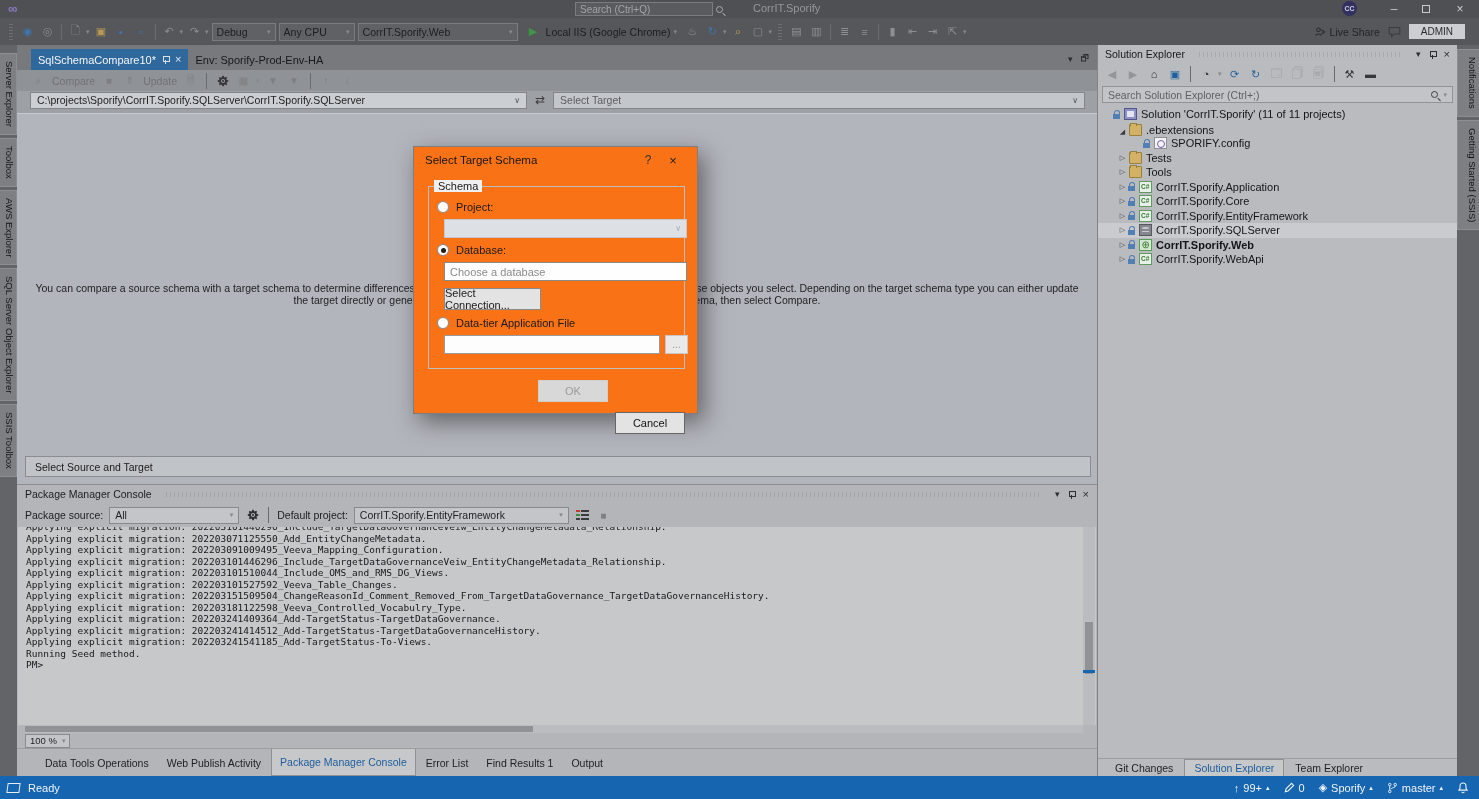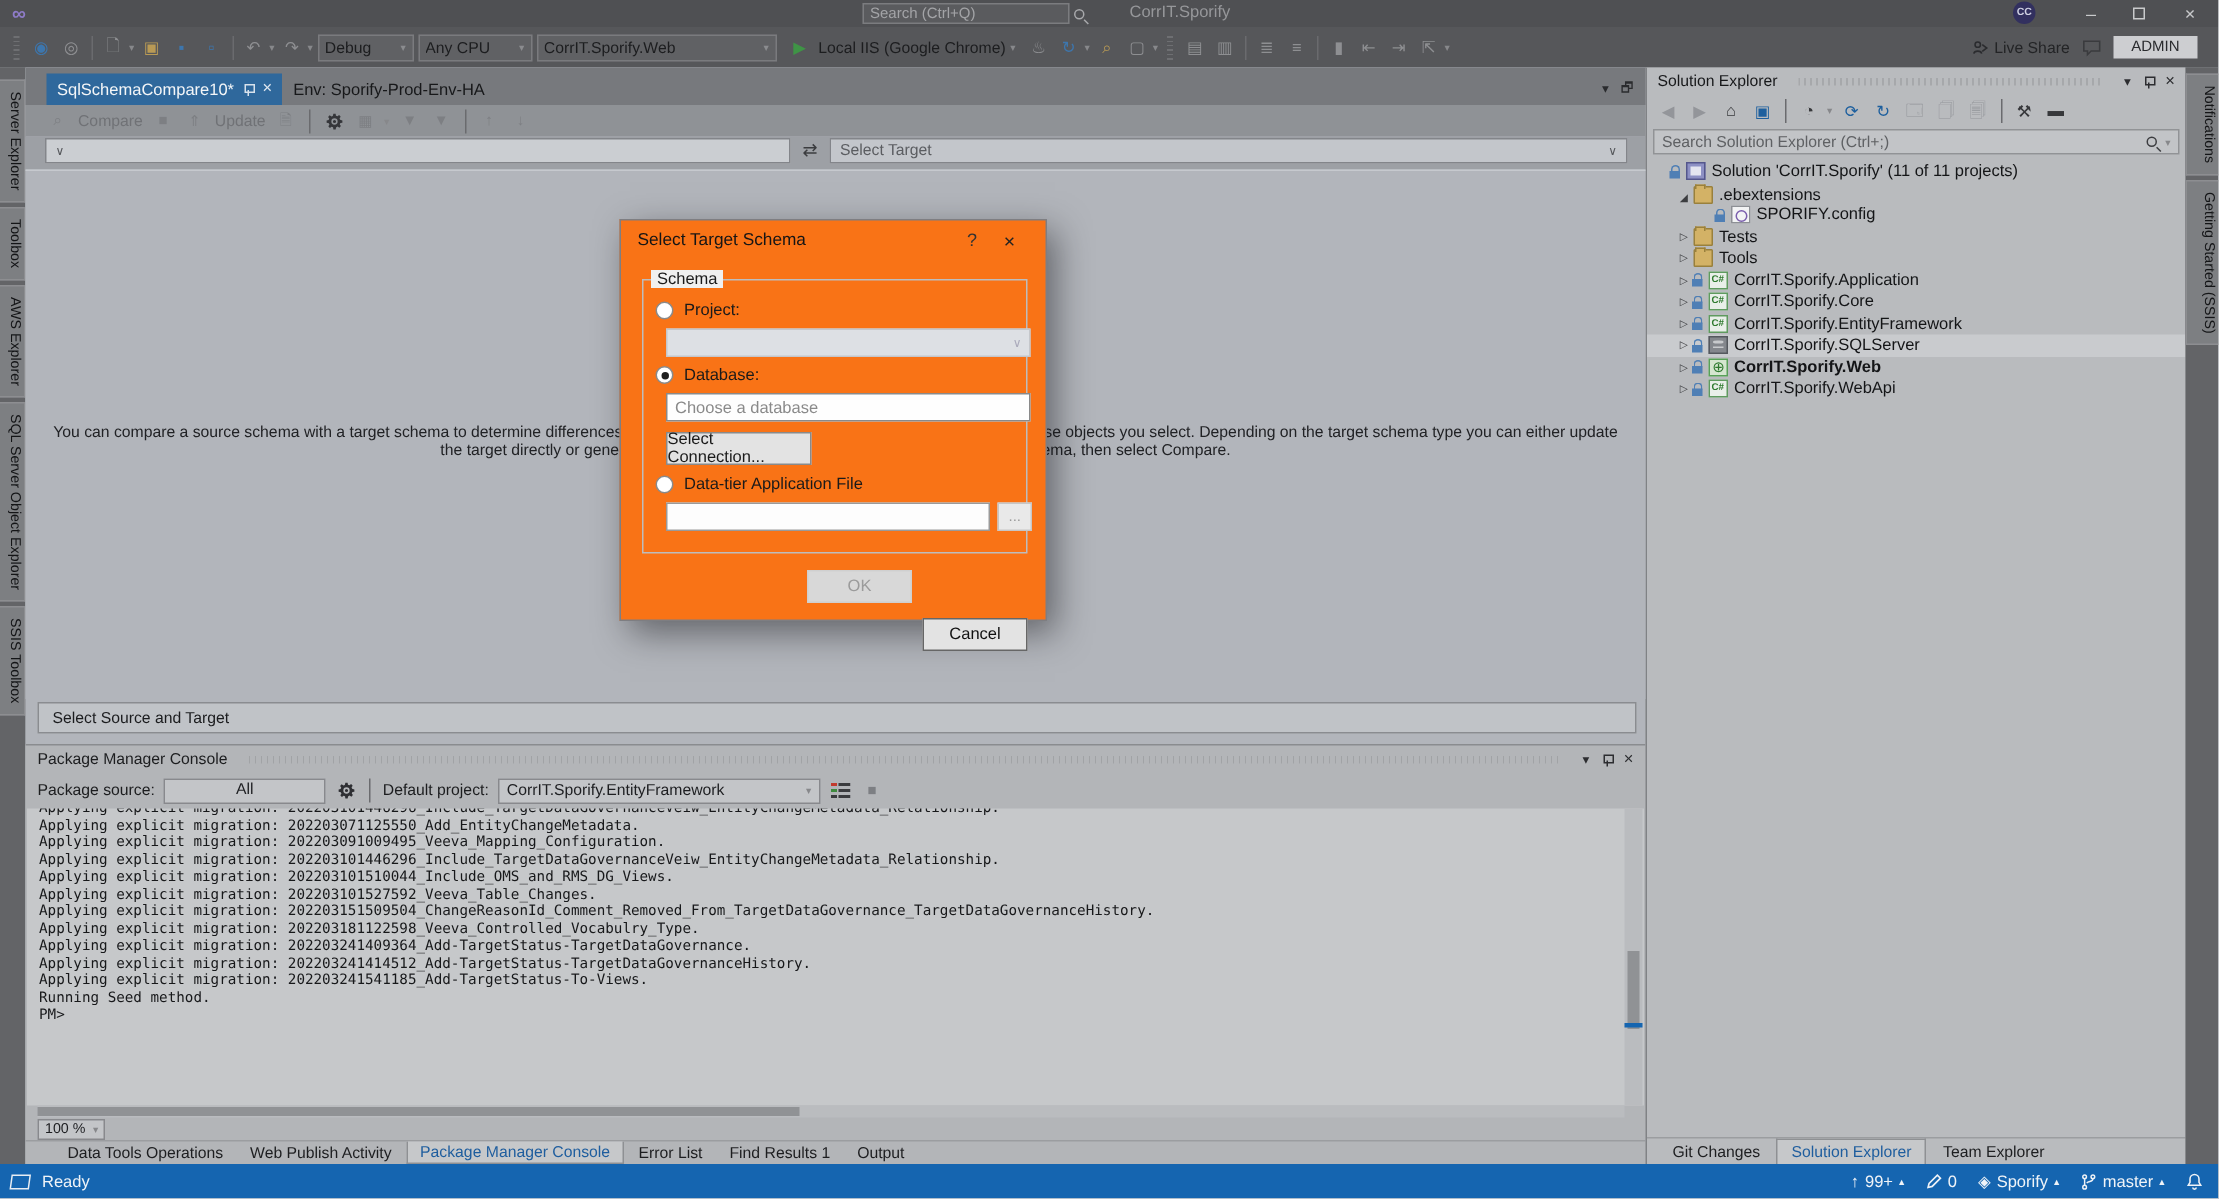--- a/index.html
+++ b/index.html
@@ -78,33 +78,33 @@
   #selectbar .inner { height:21px; background:#c0c3c7; border:1px solid #8a8c90; display:flex; align-items:center; font-size:10.5px; color:#1b1c1e; padding:0 9px; }
 
   
   #pmc { height:264px; background:#b3b5b8; border-top:1px solid #8a8c8f; display:flex; flex-direction:column; flex:none; }
   #pmc-header { height:18px; display:flex; align-items:center; padding:0 8px; font-size:10.5px; color:#1c1d1f; gap:8px; }
   .drag-dots { flex:1; height:5px; margin:0 6px; background:repeating-linear-gradient(90deg, rgba(0,0,0,.10) 0 1px, transparent 1px 4px); }
   .hdr-ico { font-size:9px; color:#2c2d30; display:flex; align-items:center;}
   .pin-dark::before{ border-color:#2c2d30; } .pin-dark::after{ background:#2c2d30; }
   #pmc-toolbar { height:24px; display:flex; align-items:center; padding:0 8px; gap:6px; font-size:10.5px; color:#1c1d1f; flex:none; }
   .pmc-combo { height:17px; border:1px solid #88898d; background:#c3c5c8; display:flex; align-items:center; font-size:10.5px; color:#1d1e21; padding:0 5px; gap:5px; }
-  #ps-combo { width:108px;flex-direction:column; } #dp-combo { width:215px; }
+  #ps-combo { width:130px; } #dp-combo { width:215px; }
   #console-wrap { flex:1; position:relative; background:#c6c8ca; margin:0 1px; overflow:hidden; }
   #console { position:absolute; left:8px; top:0; right:16px; bottom:0; overflow:hidden; font-family:"DejaVu Sans Mono", monospace; font-size:9.5px; line-height:11.5px; color:#17181a; white-space:nowrap; }
   .cline.clip { margin-top:-6px; }
   #vscroll { position:absolute; right:1px; top:0; bottom:0; width:12px; background:#babcbf; }
   #vscroll .thumb { position:absolute; left:2px; width:8px; top:48%; height:26%; background:#909295; }
   #vscroll .mark { position:absolute; left:0; width:12px; height:3px; top:72%; background:#1565b0; }
   #hscroll { height:8px; margin:0 14px 0 8px; background:#babcbf; position:relative; flex:none; }
   #hscroll .thumb { position:absolute; left:0; top:1px; height:6px; width:48%; background:#909295; }
   #zoomrow { height:15px; display:flex; align-items:center; padding-left:8px; flex:none; }
   #zoombox { height:14px; background:#c3c5c8; border:1px solid #88898d; font-size:9.5px; color:#1d1e21; display:flex; align-items:center; gap:6px; padding:0 4px; }
 
-  #bottom-tabs { height:16px; background:#b3b5b8; display:flex; align-items:stretch; padding-left:20px; gap:2px; flex:none; border-top:1px solid #9b9da0; }
+  #bottom-tabs { height:28px; background:#b3b5b8; display:flex; align-items:stretch; padding-left:20px; gap:2px; flex:none; border-top:1px solid #9b9da0; }
   .btab { font-size:10.5px; color:#1d1e20; padding:1px 8px; display:flex; align-items:center; }
   .btab.active { background:#c6c8ca; border:1px solid #8e9093; border-top:none; color:#1e5d9e; }
 
   
   #right-panel { width:360px; background:#b9bbbe; border-left:1px solid #808285; display:flex; flex-direction:column; flex:none; }
   #se-header { height:18px; display:flex; align-items:center; padding:0 7px; font-size:10.5px; color:#17181a; gap:8px; }
   #se-toolbar { height:22px; display:flex; align-items:center; padding:0 6px; gap:5px; flex:none; }
   .seico { width:16px; height:16px; display:flex; align-items:center; justify-content:center; font-size:11px; color:#93959a; }
   .seico.blue { color:#1d5f9e; } .seico.dark { color:#37383b; }
   #se-search { height:17px; margin:1px 4px 2px 4px; background:#c2c4c7; border:1px solid #919396; display:flex; align-items:center; padding:0 5px; flex:none; }
@@ -317,20 +317,21 @@
         <span class="chev">▾</span>
         <span class="cico">▼</span>
         <span class="cico">▼</span>
         <span class="tsep"></span>
         <span class="cico">↑</span>
         <span class="cico">↓</span>
       </div>
 
       <div id="srcrow">
         <div id="src-combo" class="bigcombo">
+          <span class="cv">C:\projects\Sporify\CorrIT.Sporify.SQLServer\CorrIT.Sporify.SQLServer</span>
           <span class="ca">∨</span>
         </div>
         <span id="swap-ico" class="i">⇄</span>
         <div id="tgt-combo" class="bigcombo">
           <span class="cv placeholder">Select Target</span>
           <span class="ca">∨</span>
         </div>
       </div>
 
       <div id="document">

